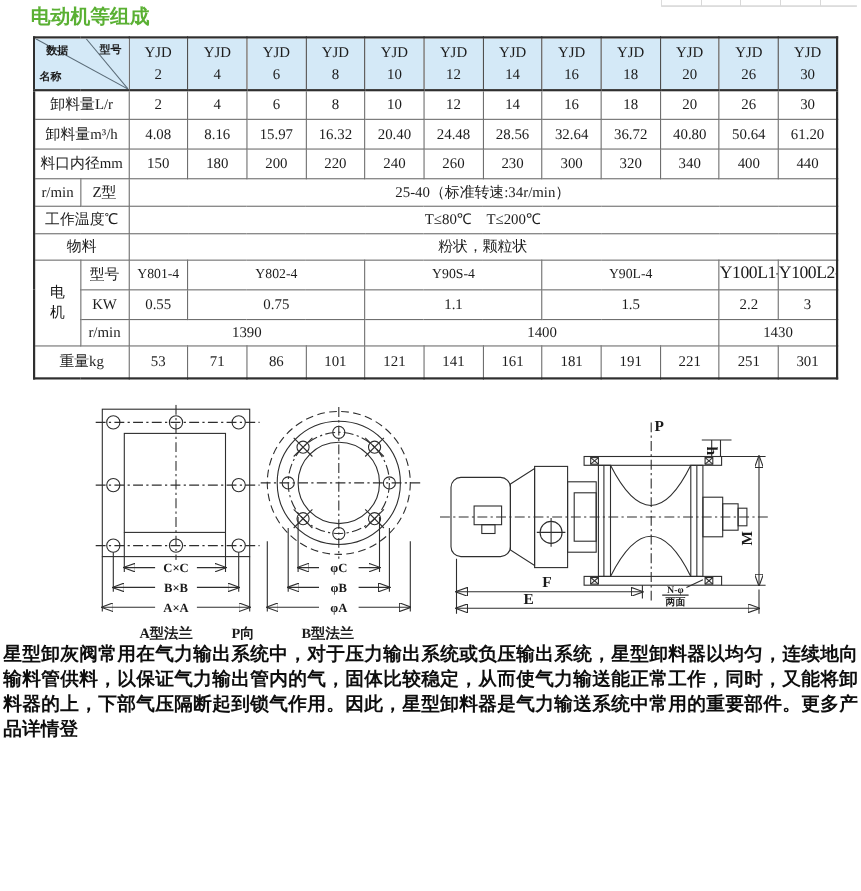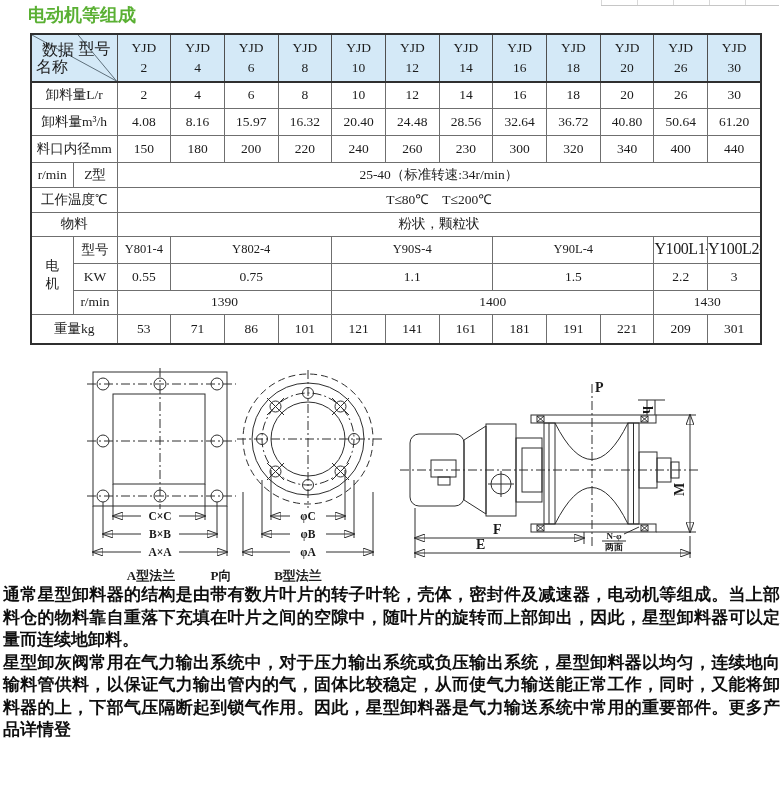--- a/index.html
+++ b/index.html
@@ -27,21 +27,21 @@
   table.spec td{
     border:1px solid #6f6f6f;text-align:center;vertical-align:middle;
     padding:0;font-size:13.5px;line-height:1.15;overflow:hidden;white-space:nowrap;
   }
   table.spec tr.hdr td{background:#d4e9f7;border-color:#4f4f4f;border-bottom:2px solid #2f2f2f;}
   td.model{font-size:14px;}
   td.model div{line-height:1.45;}
   td.corner{position:relative;background:#d4e9f7;}
   td.corner svg{position:absolute;left:0;top:0;width:100%;height:100%;}
   td.corner svg line{stroke:#5a6b77;stroke-width:1;}
-  td.corner span{position:absolute;font-size:16px;}
+  td.corner span{position:absolute;font-size:10px;font-weight:bold;}
   .c-data{top:6px;left:10px;}
   .c-model{top:5px;right:6px;}
   .c-name{bottom:5px;left:4px;}
   td.vgroup div{line-height:1.35;font-size:13.5px;}
   tr.mdl-row td.val{font-size:12.5px;}
   tr.mdl-row td.tight{font-size:16px;letter-spacing:-0.4px;}
   
   svg.draw{position:absolute;}
   .draw line,.draw rect,.draw circle,.draw path,.draw polygon{stroke:#2e2e2e;fill:none;stroke-width:1;}
   .draw .dd{stroke-dasharray:9 3 2 3;}
@@ -241,21 +241,21 @@
         <td class="val">53</td>
         <td class="val">71</td>
         <td class="val">86</td>
         <td class="val">101</td>
         <td class="val">121</td>
         <td class="val">141</td>
         <td class="val">161</td>
         <td class="val">181</td>
         <td class="val">191</td>
         <td class="val">221</td>
-        <td class="val">209</td>
+        <td class="val">251</td>
         <td class="val">301</td>
       </tr>
     </tbody>
   </table>
 
 <svg class="draw" style="left:85px;top:368px" width="155" height="202" viewBox="0 0 155 202">
   <defs>
     <marker id="ma" markerWidth="11" markerHeight="8" refX="10" refY="4" orient="auto-start-reverse">
       <path d="M0,0 L11,4 L0,8 z" fill="#2e2e2e" stroke="none"></path>
     </marker>
@@ -407,15 +407,14 @@
   <line x1="204" y1="165" x2="228" y2="165"></line>
   <text class="sm" x="216" y="163">N-φ</text>
   <text class="sm" x="216" y="174">两面</text>
 </svg>
 
 <div class="cap" id="capA">A型法兰</div>
 <div class="cap" id="capP">P向</div>
 <div class="cap" id="capB">B型法兰</div>
 
 <div class="desc">
-  <p>通常星型卸料器的结构是由带有数片叶片的转子叶轮，壳体，密封件及减速器，电动机等组成。当上部料仓的物料靠自重落下充填在叶片之间的空隙中，随叶片的旋转而上部卸出，因此，星型卸料器可以定量而连续地卸料。</p>
   <p>星型卸灰阀常用在气力输出系统中，对于压力输出系统或负压输出系统，星型卸料器以均匀，连续地向输料管供料，以保证气力输出管内的气，固体比较稳定，从而使气力输送能正常工作，同时，又能将卸料器的上，下部气压隔断起到锁气作用。因此，星型卸料器是气力输送系统中常用的重要部件。更多产品详情登</p>
 </div>
 
 </body></html>

